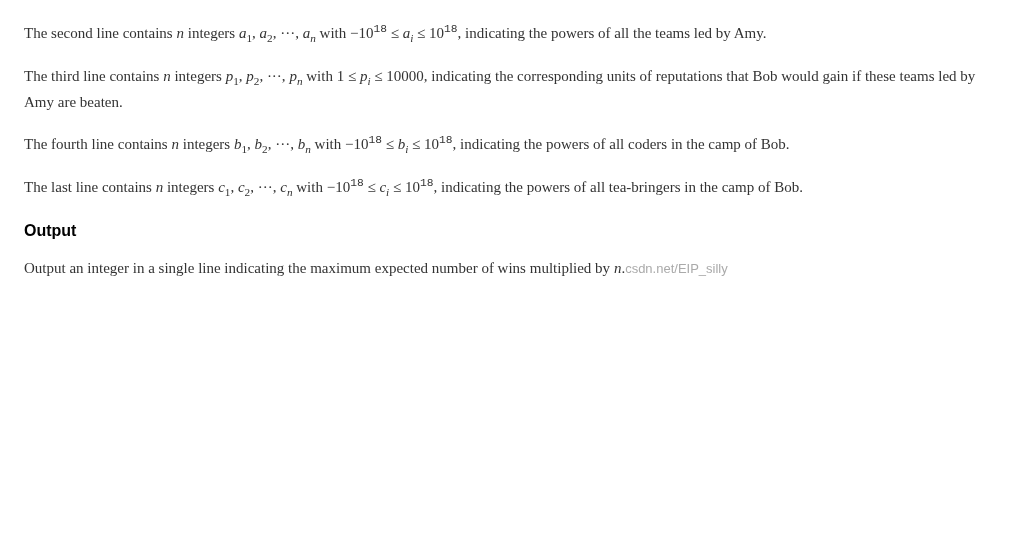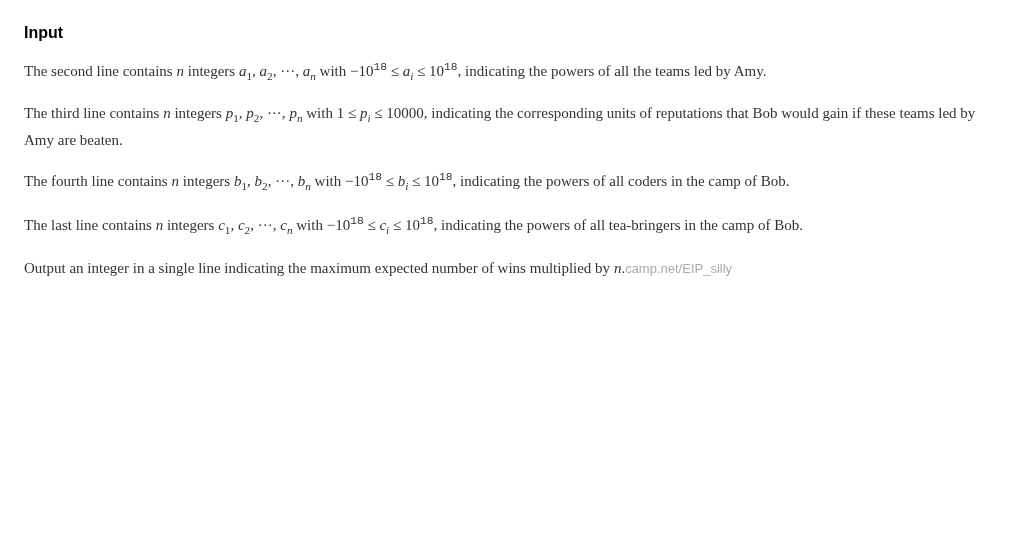--- a/index.html
+++ b/index.html
@@ -56,38 +56,38 @@
     .watermark {
       color: #aaa;
       font-size: 13px;
       font-family: Arial, sans-serif;
     }
   </style>
 </head>
 <body>
 
 <div>
-  <div class="section-title">Input</div>
 
 
   <div class="paragraph">
     The second line contains <span class="math">n</span> integers <span class="math">a</span><sub>1</sub>, <span class="math">a</span><sub>2</sub>, ···, <span class="math">a<sub>n</sub></span> with −10<sup>18</sup> ≤ <span class="math">a<sub>i</sub></span> ≤ 10<sup>18</sup>, indicating the powers of all the teams led by Amy.
   </div>
 
   <div class="paragraph">
     The third line contains <span class="math">n</span> integers <span class="math">p</span><sub>1</sub>, <span class="math">p</span><sub>2</sub>, ···, <span class="math">p<sub>n</sub></span> with 1 ≤ <span class="math">p<sub>i</sub></span> ≤ 10000, indicating the corresponding units of reputations that Bob would gain if these teams led by Amy are beaten.
   </div>
 
   <div class="paragraph">
     The fourth line contains <span class="math">n</span> integers <span class="math">b</span><sub>1</sub>, <span class="math">b</span><sub>2</sub>, ···, <span class="math">b<sub>n</sub></span> with −10<sup>18</sup> ≤ <span class="math">b<sub>i</sub></span> ≤ 10<sup>18</sup>, indicating the powers of all coders in the camp of Bob.
   </div>
 
   <div class="paragraph">
     The last line contains <span class="math">n</span> integers <span class="math">c</span><sub>1</sub>, <span class="math">c</span><sub>2</sub>, ···, <span class="math">c<sub>n</sub></span> with −10<sup>18</sup> ≤ <span class="math">c<sub>i</sub></span> ≤ 10<sup>18</sup>, indicating the powers of all tea-bringers in the camp of Bob.
   </div>
 </div>
 
 <div class="output-section">
+  <div class="section-title">Output</div>
 
   <div class="paragraph">
-    Output an integer in a single line indicating the maximum expected number of wins multiplied by <span class="math">n</span>.<span class="watermark">camp.net/EIP_silly</span>
+    Output an integer in a single line indicating the maximum expected number of wins multiplied by <span class="math">n</span>.<span class="watermark">csdn.net/EIP_silly</span>
   </div>
 </div>
 
 </body></html>

